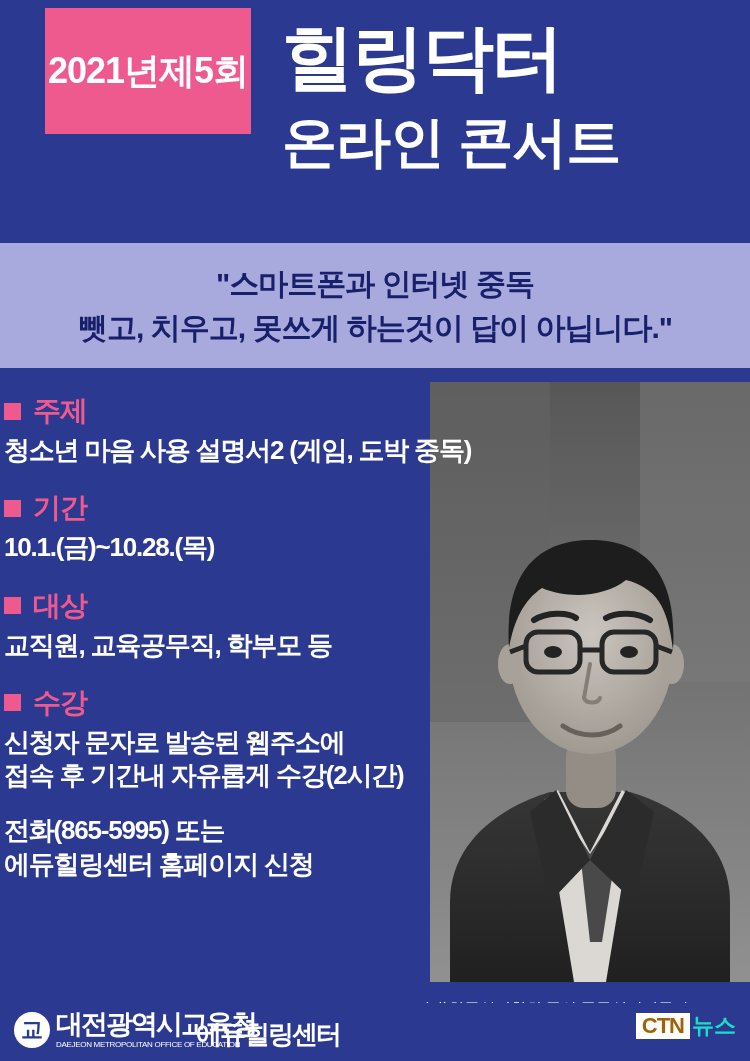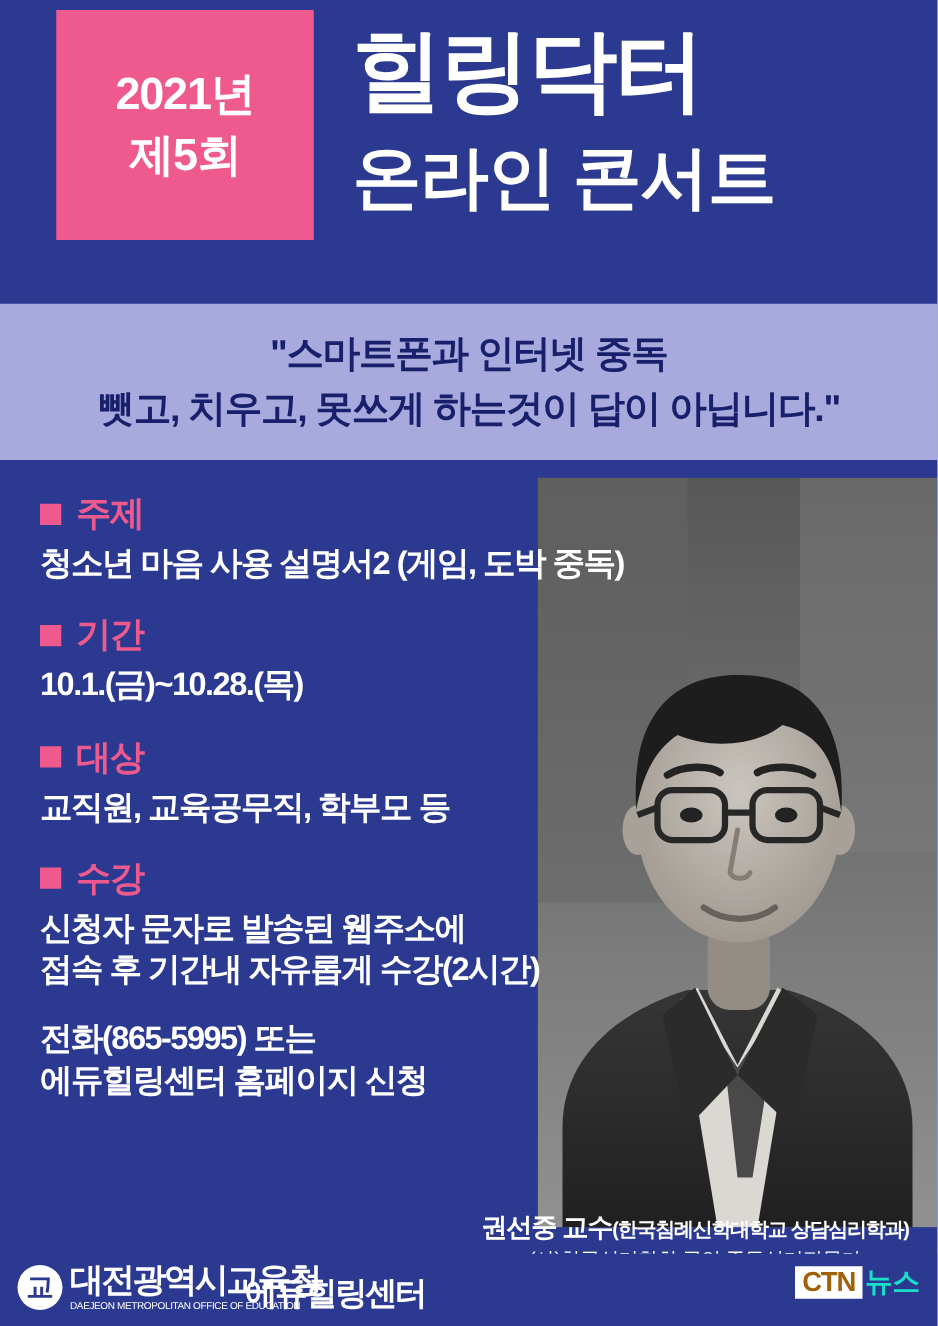--- a/index.html
+++ b/index.html
@@ -22,24 +22,24 @@
   .header {
     position: relative;
     height: 243px;
     background: #2b3990;
   }
   .year-badge {
     position: absolute;
     left: 45px;
     top: 8px;
     width: 206px;
-    height: 184px;
+    height: 126px;
     background: #ef5a8e;
     display: flex;
-    flex-direction: column;
+    flex-direction: row;
     align-items: center;
     justify-content: center;
     color: #ffffff;
     font-weight: bold;
     font-size: 36px;
     line-height: 1.35;
     letter-spacing: -1px;
   }
   .title-block {
     position: absolute;
@@ -86,21 +86,21 @@
   }
 
   
   .body-area {
     position: relative;
     height: 693px;
     background: #2b3990;
   }
   .info-list {
     position: absolute;
-    left: 32px;
+    left: 4px;
     top: 24px;
     width: 470px;
   }
   .info-item {
     margin-bottom: 22px;
   }
   .info-label {
     display: flex;
     align-items: center;
     color: #ef5a8e;
@@ -358,23 +358,20 @@
       </div>
 
       <div class="info-item">
         <div class="info-value" style="white-space: pre-line;">전화(865-5995) 또는
 에듀힐링센터 홈페이지 신청</div>
       </div>
 
     </div>
 
     <div class="speaker">
-      <div class="speaker-name">
-        <span>권선중 교수</span><span class="small">(한국침례신학대학교 상담심리학과)</span>
-      </div>
       <div class="speaker-line">(사)한국심리학회 공인 중독심리전문가</div>
       <div class="speaker-line">중독,스트레스 관련 논문60편 이상 게재</div>
     </div>
 
   </div>
 
   <div class="footer">
     <div class="logo-edu">
       <span class="logo-mark">교</span>
       <span>

